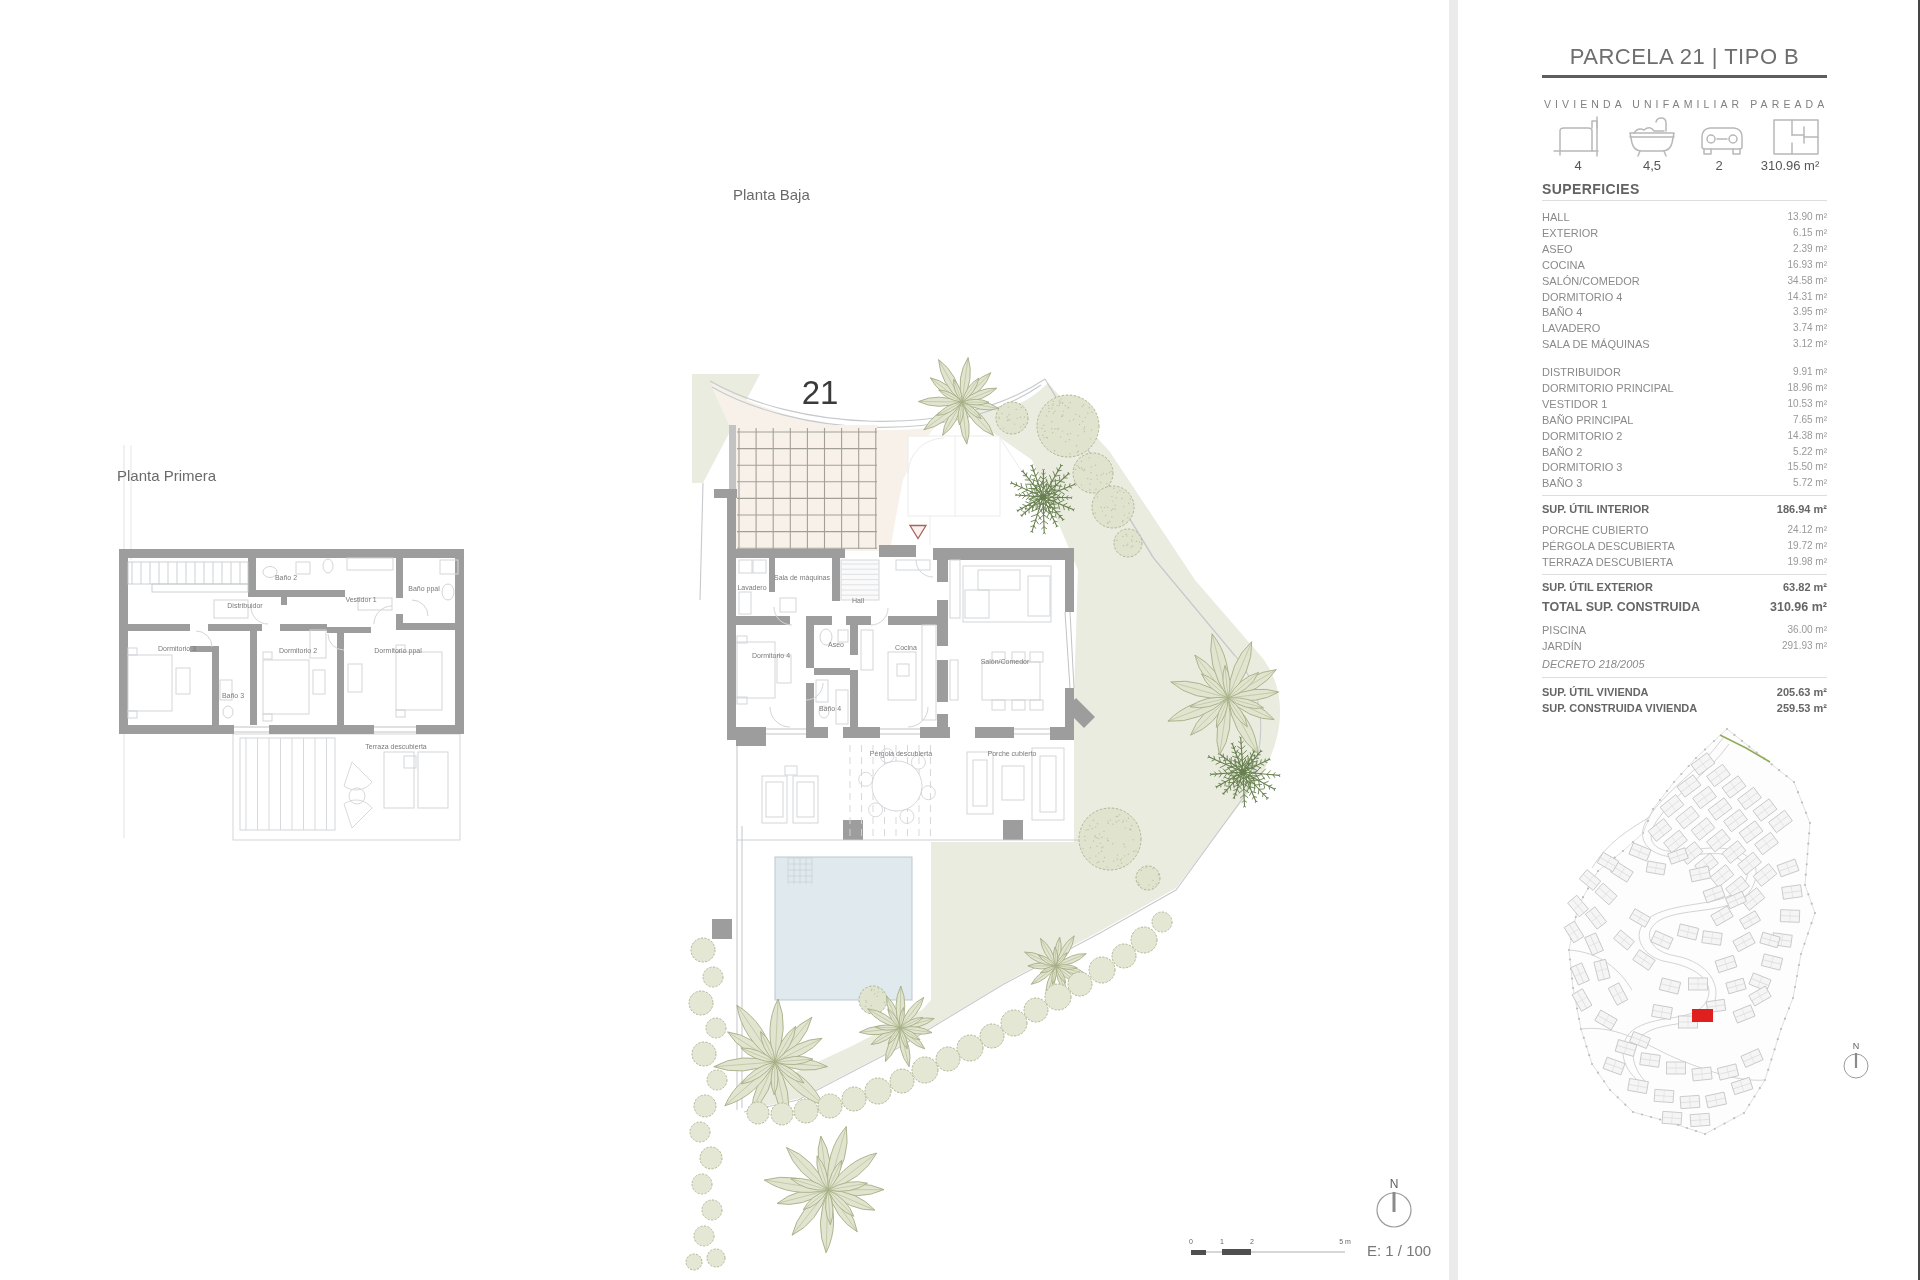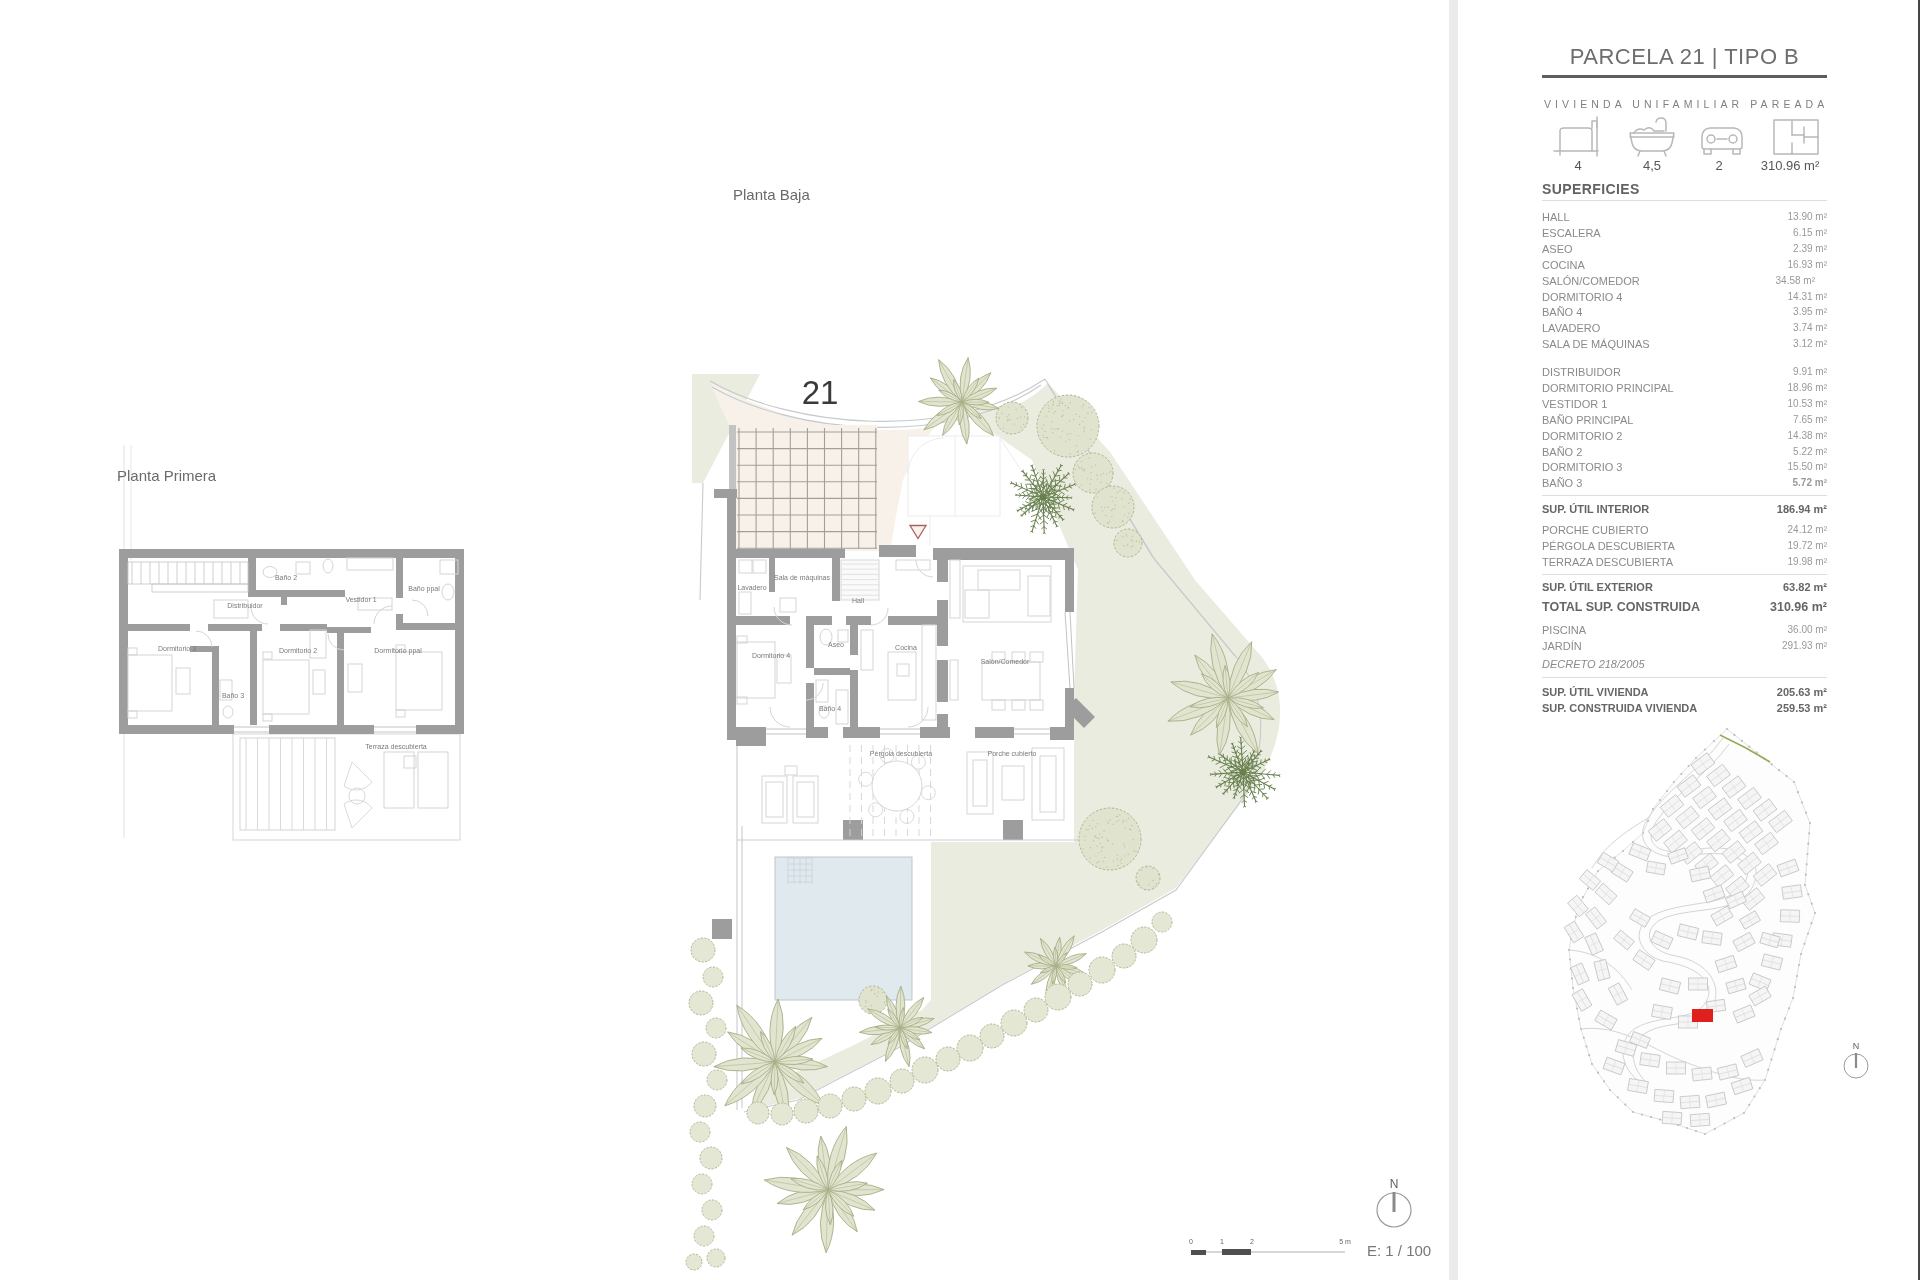--- a/index.html
+++ b/index.html
@@ -1939,34 +1939,34 @@
 <div style="position:absolute;left:1659px;top:158px;width:120px;text-align:center;font-size:13px;color:#565656;">2</div>
 <div style="position:absolute;left:1730px;top:158px;width:120px;text-align:center;font-size:13px;color:#565656;">310.96 m²</div>
 
 <div style="position:absolute;left:1542px;top:181px;font-size:14px;font-weight:bold;color:#636363;letter-spacing:0.4px;">SUPERFICIES</div>
 <div style="position:absolute;left:1542px;top:200px;width:285px;height:1px;background:#dedede;"></div>
 <div style="position:absolute;left:1542px;top:211px;width:285px;height:14px;">
       <span style="position:absolute;left:0;font-size:11px;font-weight:normal;color:#8a8a8a;white-space:nowrap;">HALL</span>
       <span style="position:absolute;right:0;font-size:10px;font-weight:normal;color:#999999;">13.90 m²</span>
     </div>
 <div style="position:absolute;left:1542px;top:226.9px;width:285px;height:14px;">
-      <span style="position:absolute;left:0;font-size:11px;font-weight:normal;color:#8a8a8a;white-space:nowrap;">ESCALERA</span>
+      <span style="position:absolute;left:0;font-size:11px;font-weight:normal;color:#8a8a8a;white-space:nowrap;">EXTERIOR</span>
       <span style="position:absolute;right:0;font-size:10px;font-weight:normal;color:#999999;">6.15 m²</span>
     </div>
 <div style="position:absolute;left:1542px;top:242.8px;width:285px;height:14px;">
       <span style="position:absolute;left:0;font-size:11px;font-weight:normal;color:#8a8a8a;white-space:nowrap;">ASEO</span>
       <span style="position:absolute;right:0;font-size:10px;font-weight:normal;color:#999999;">2.39 m²</span>
     </div>
 <div style="position:absolute;left:1542px;top:258.7px;width:285px;height:14px;">
       <span style="position:absolute;left:0;font-size:11px;font-weight:normal;color:#8a8a8a;white-space:nowrap;">COCINA</span>
       <span style="position:absolute;right:0;font-size:10px;font-weight:normal;color:#999999;">16.93 m²</span>
     </div>
 <div style="position:absolute;left:1542px;top:274.59999999999997px;width:285px;height:14px;">
       <span style="position:absolute;left:0;font-size:11px;font-weight:normal;color:#8a8a8a;white-space:nowrap;">SALÓN/COMEDOR</span>
-      <span style="position:absolute;right:12px;font-size:10px;font-weight:normal;color:#999999;margin-left:36px;">34.58 m²</span>
+      <span style="position:absolute;right:0;font-size:10px;font-weight:normal;color:#999999;margin-left:36px;">34.58 m²</span>
     </div>
 <div style="position:absolute;left:1542px;top:290.49999999999994px;width:285px;height:14px;">
       <span style="position:absolute;left:0;font-size:11px;font-weight:normal;color:#8a8a8a;white-space:nowrap;">DORMITORIO 4</span>
       <span style="position:absolute;right:0;font-size:10px;font-weight:normal;color:#999999;">14.31 m²</span>
     </div>
 <div style="position:absolute;left:1542px;top:306.3999999999999px;width:285px;height:14px;">
       <span style="position:absolute;left:0;font-size:11px;font-weight:normal;color:#8a8a8a;white-space:nowrap;">BAÑO 4</span>
       <span style="position:absolute;right:0;font-size:10px;font-weight:normal;color:#999999;">3.95 m²</span>
     </div>
 <div style="position:absolute;left:1542px;top:322.2999999999999px;width:285px;height:14px;">
@@ -2000,21 +2000,21 @@
 <div style="position:absolute;left:1542px;top:445.4999999999999px;width:285px;height:14px;">
       <span style="position:absolute;left:0;font-size:11px;font-weight:normal;color:#8a8a8a;white-space:nowrap;">BAÑO 2</span>
       <span style="position:absolute;right:0;font-size:10px;font-weight:normal;color:#999999;">5.22 m²</span>
     </div>
 <div style="position:absolute;left:1542px;top:461.39999999999986px;width:285px;height:14px;">
       <span style="position:absolute;left:0;font-size:11px;font-weight:normal;color:#8a8a8a;white-space:nowrap;">DORMITORIO 3</span>
       <span style="position:absolute;right:0;font-size:10px;font-weight:normal;color:#999999;">15.50 m²</span>
     </div>
 <div style="position:absolute;left:1542px;top:477.29999999999984px;width:285px;height:14px;">
       <span style="position:absolute;left:0;font-size:11px;font-weight:normal;color:#8a8a8a;white-space:nowrap;">BAÑO 3</span>
-      <span style="position:absolute;right:0;font-size:10px;font-weight:bold;color:#999999;">5.72 m²</span>
+      <span style="position:absolute;right:0;font-size:10px;font-weight:normal;color:#999999;">5.72 m²</span>
     </div>
 <div style="position:absolute;left:1542px;top:495px;width:285px;height:1px;background:#dedede;"></div>
 <div style="position:absolute;left:1542px;top:503px;width:285px;height:14px;">
       <span style="position:absolute;left:0;font-size:11px;font-weight:bold;color:#666666;white-space:nowrap;">SUP. ÚTIL INTERIOR</span>
       <span style="position:absolute;right:0;font-size:11px;font-weight:bold;color:#666666;">186.94 m²</span>
     </div>
 <div style="position:absolute;left:1542px;top:524px;width:285px;height:14px;">
       <span style="position:absolute;left:0;font-size:11px;font-weight:normal;color:#8a8a8a;white-space:nowrap;">PORCHE CUBIERTO</span>
       <span style="position:absolute;right:0;font-size:10px;font-weight:normal;color:#999999;">24.12 m²</span>
     </div>

